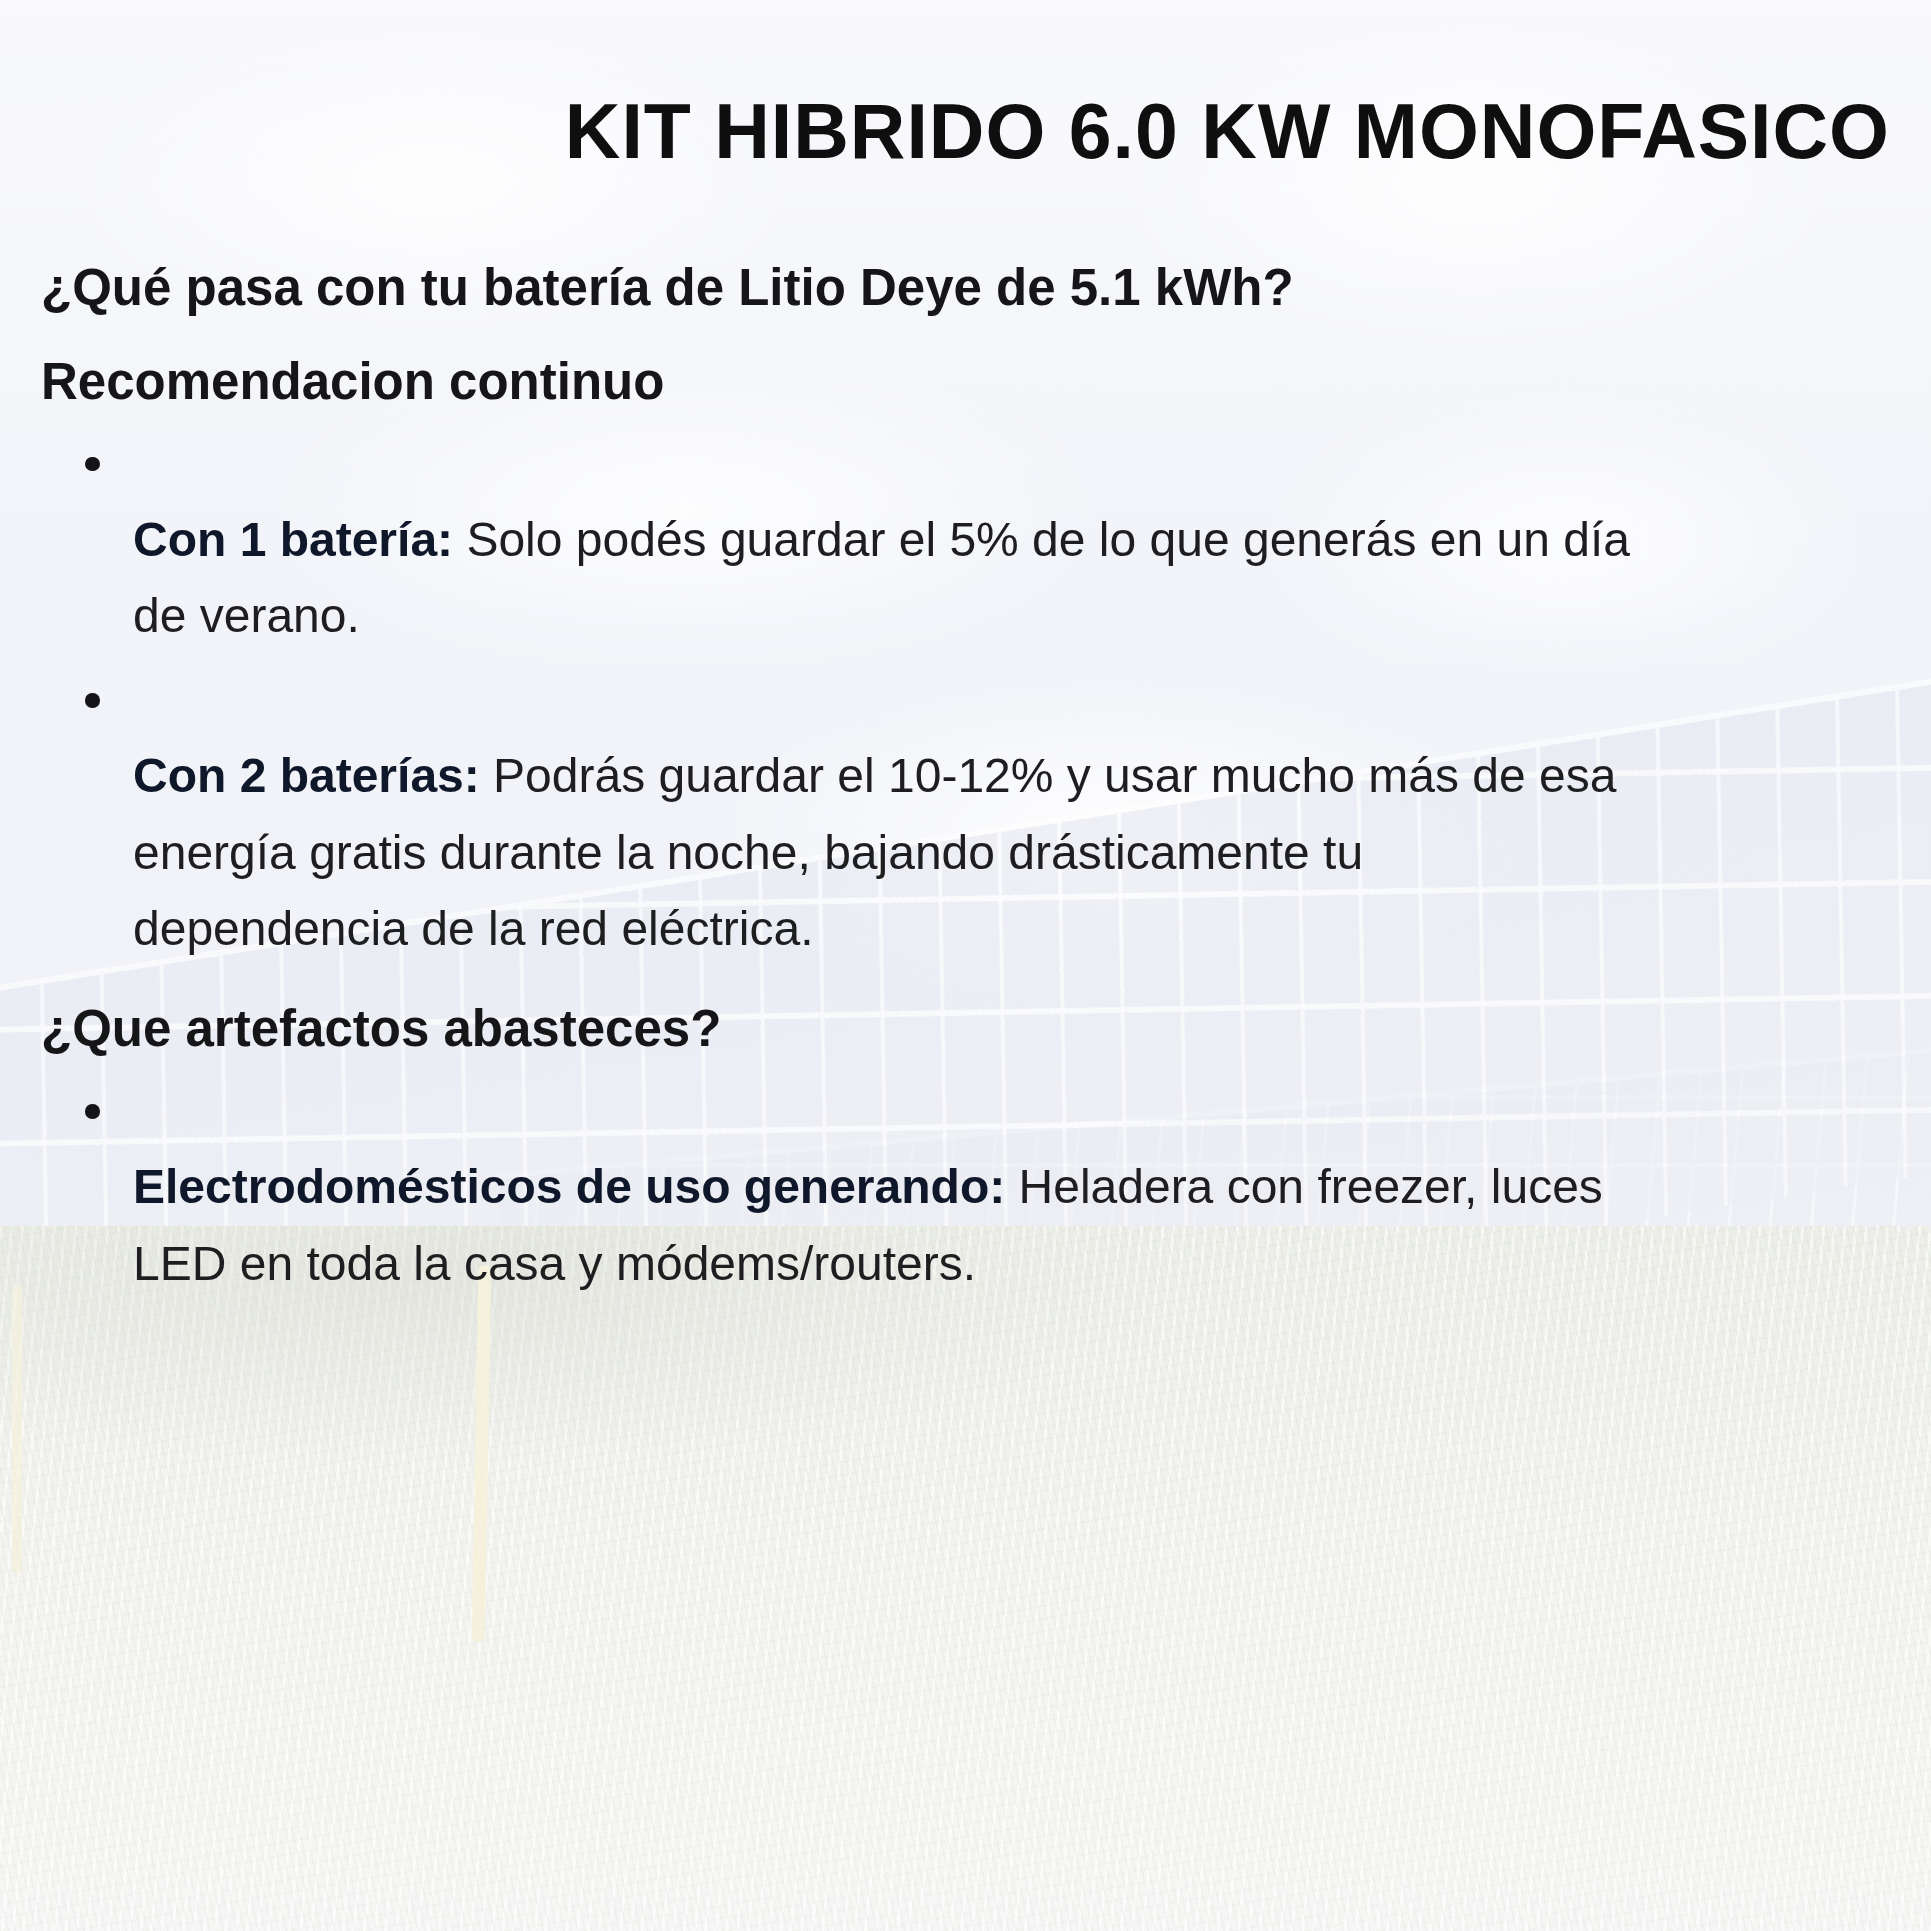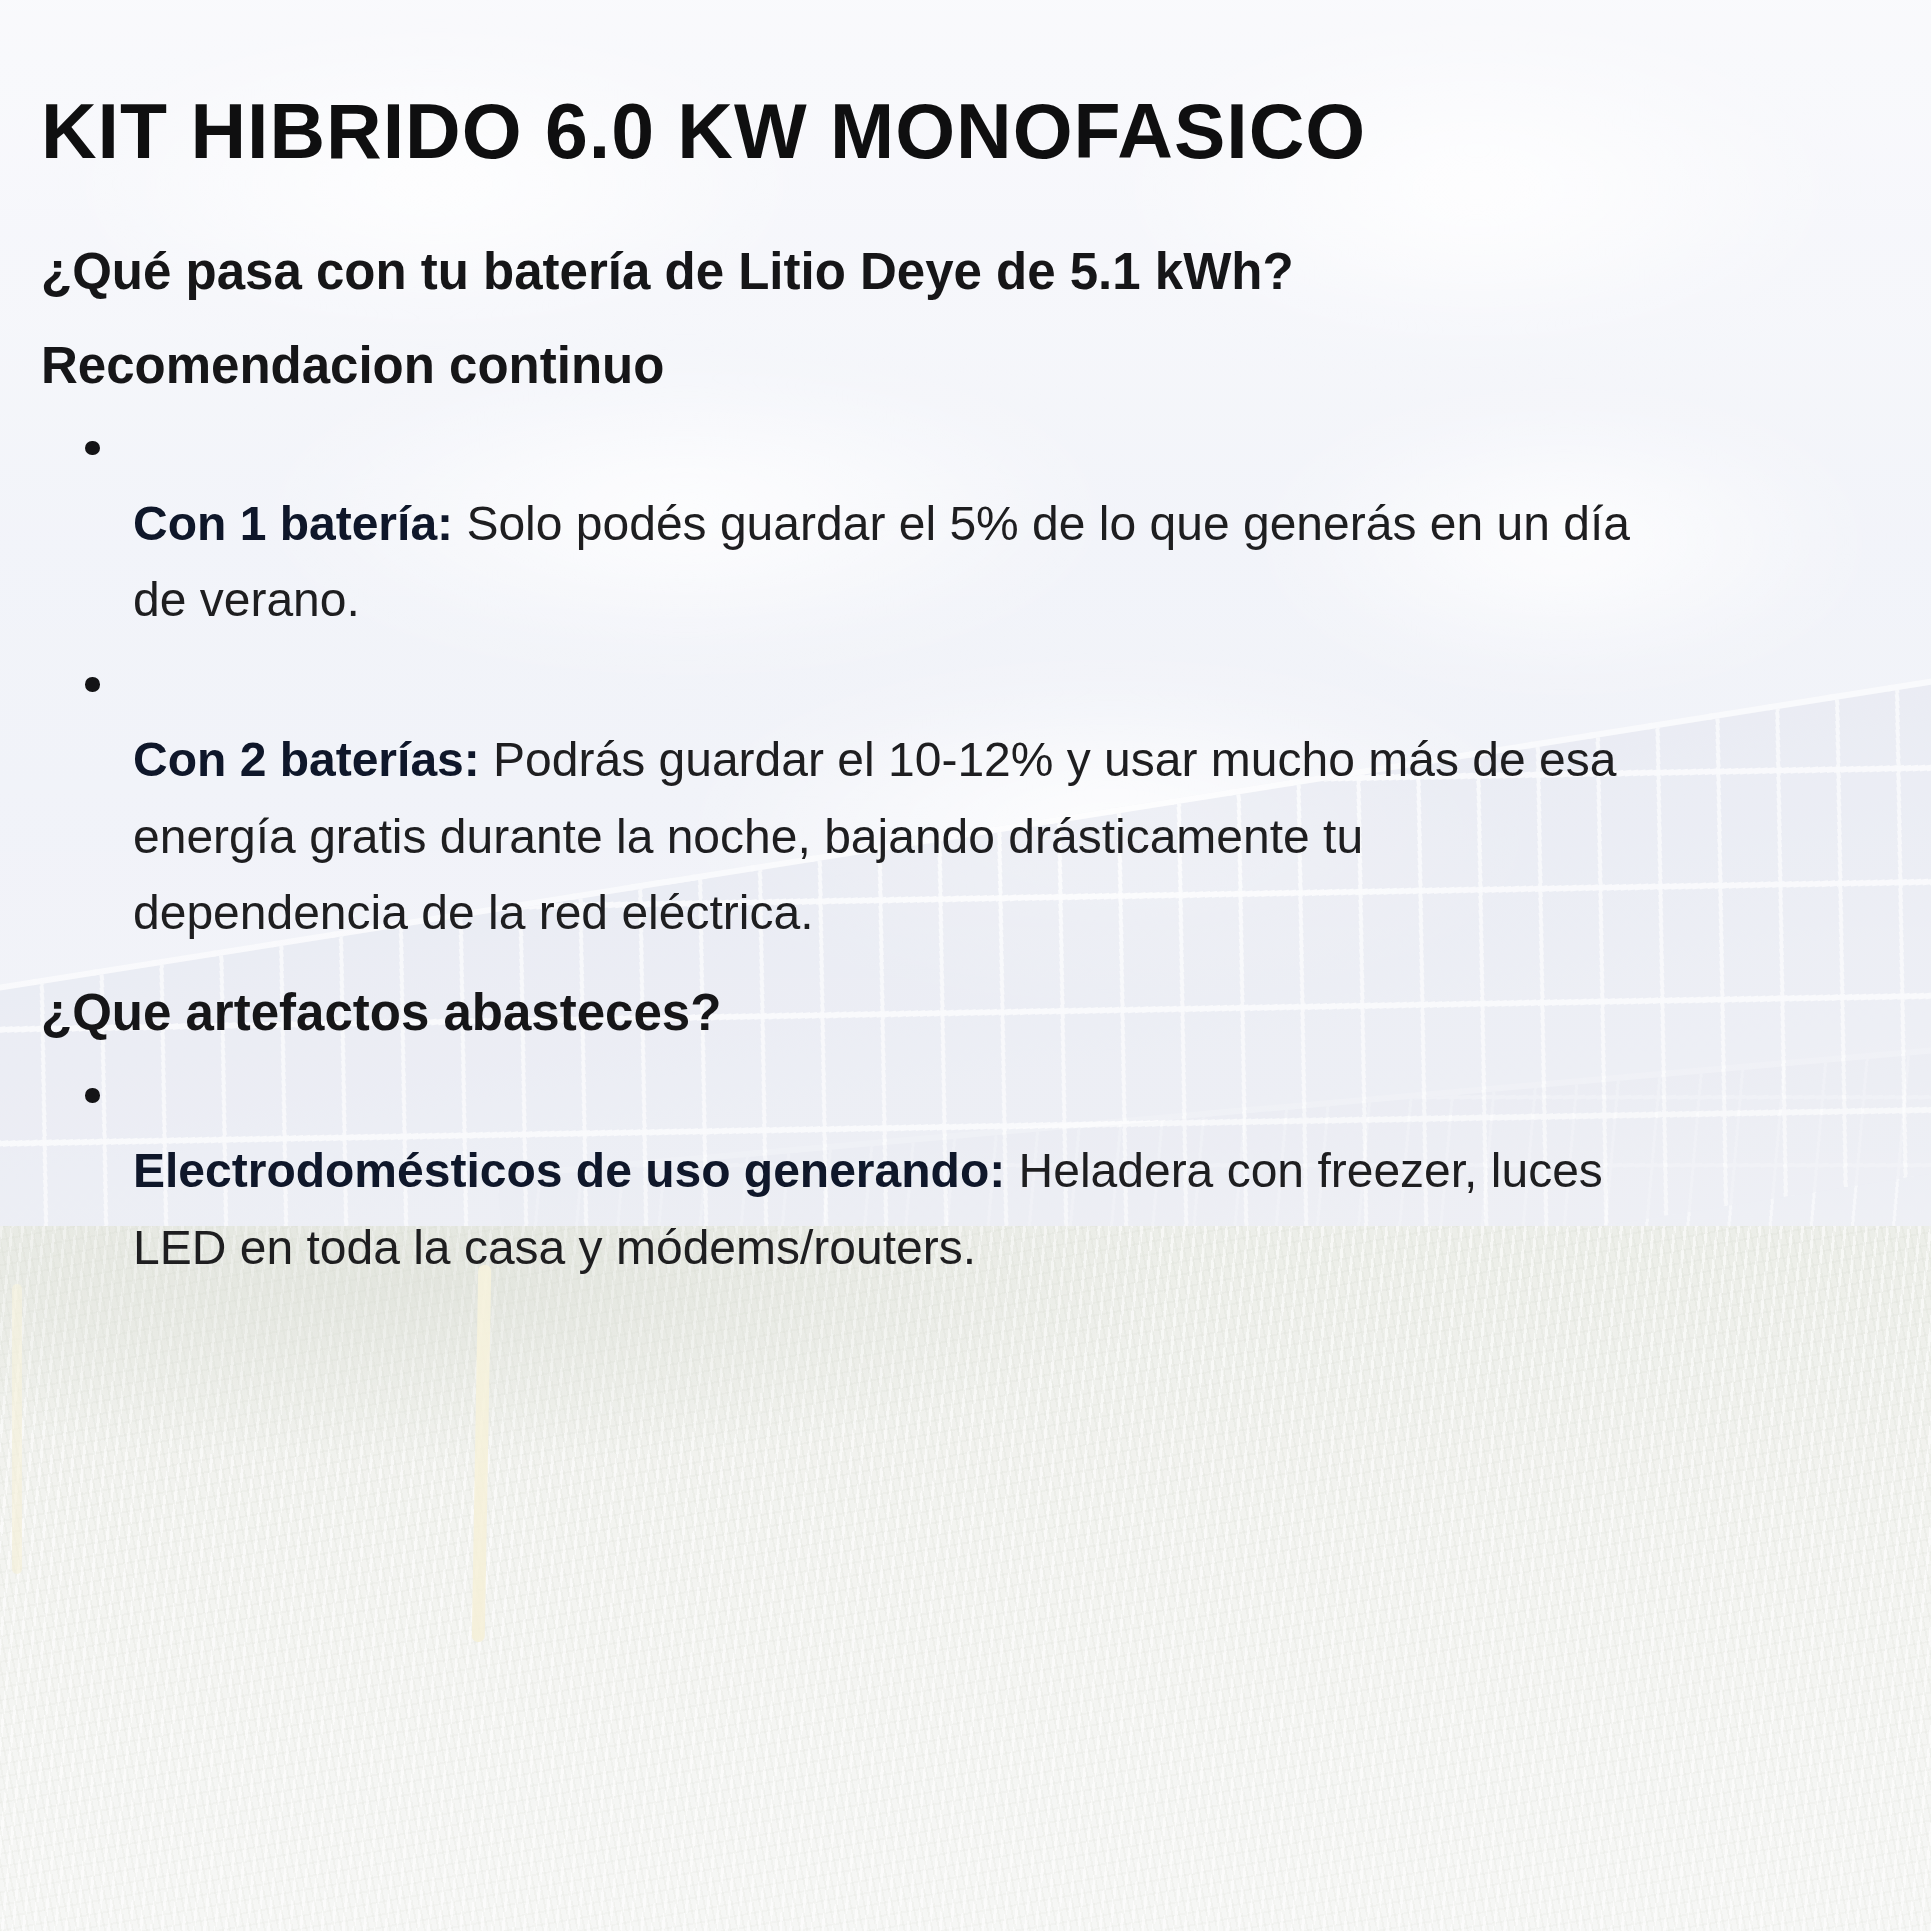--- a/index.html
+++ b/index.html
@@ -65,24 +65,24 @@
   .wash{
     position:absolute;inset:0;
     background:linear-gradient(180deg,rgba(255,255,255,0.50) 0%,rgba(255,255,255,0.38) 35%,rgba(255,255,255,0.40) 65%,rgba(255,255,255,0.55) 100%);
   }
 
   
   .content{position:relative;z-index:2;padding:0 41px;font-size:48px;line-height:1.6;}
   .title{
     margin:87px 0 0;
     font-size:77px;line-height:1.15;font-weight:bold;letter-spacing:1px;
-    text-align:left;color:#0f0f10;
+    text-align:right;color:#0f0f10;
   }
   h2{margin:0;font-size:51px;line-height:1.32;font-weight:bold;color:#161618;}
-  .h-battery{margin-top:62px;}
+  .h-battery{margin-top:78px;}
   .h-mid{margin-top:27px;}
   .para{margin:7.7px 0 0;white-space:pre-line;}
   ul{list-style:none;margin:9.7px 0 0;padding:0;}
   li{position:relative;padding-left:92px;margin-top:5.8px;white-space:pre-line;}
   li .dot{
     position:absolute;left:44px;top:32px;width:14.5px;height:14.5px;border-radius:50%;background:#141416;
   }
   b{font-weight:bold;color:#0f172a;}
 </style>
 </head>

